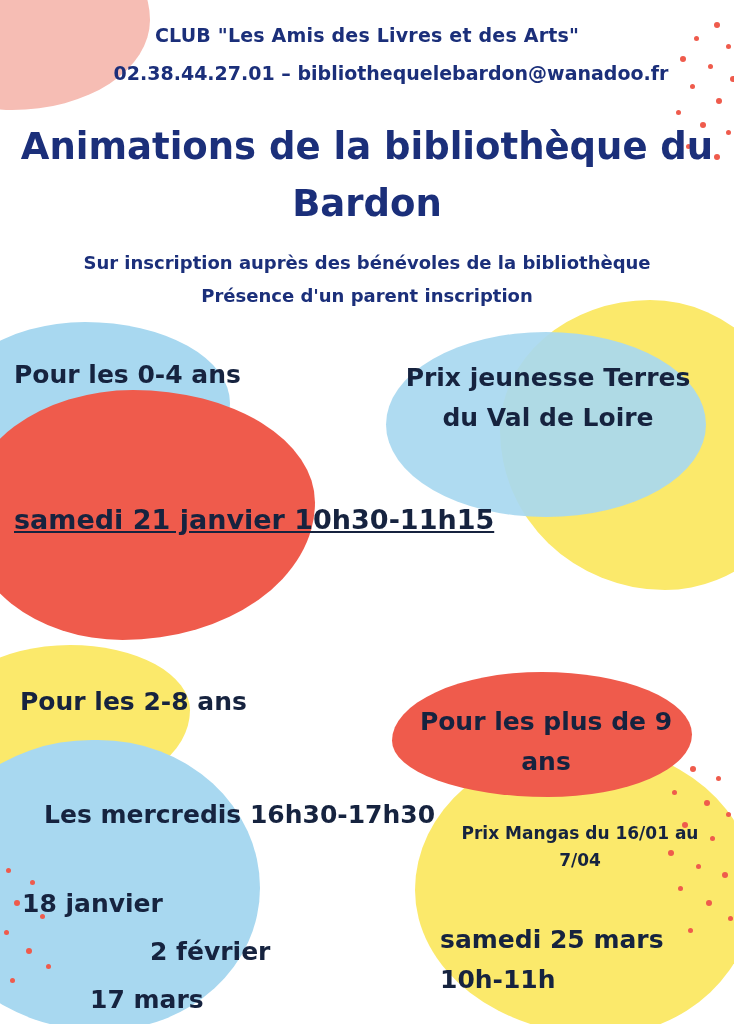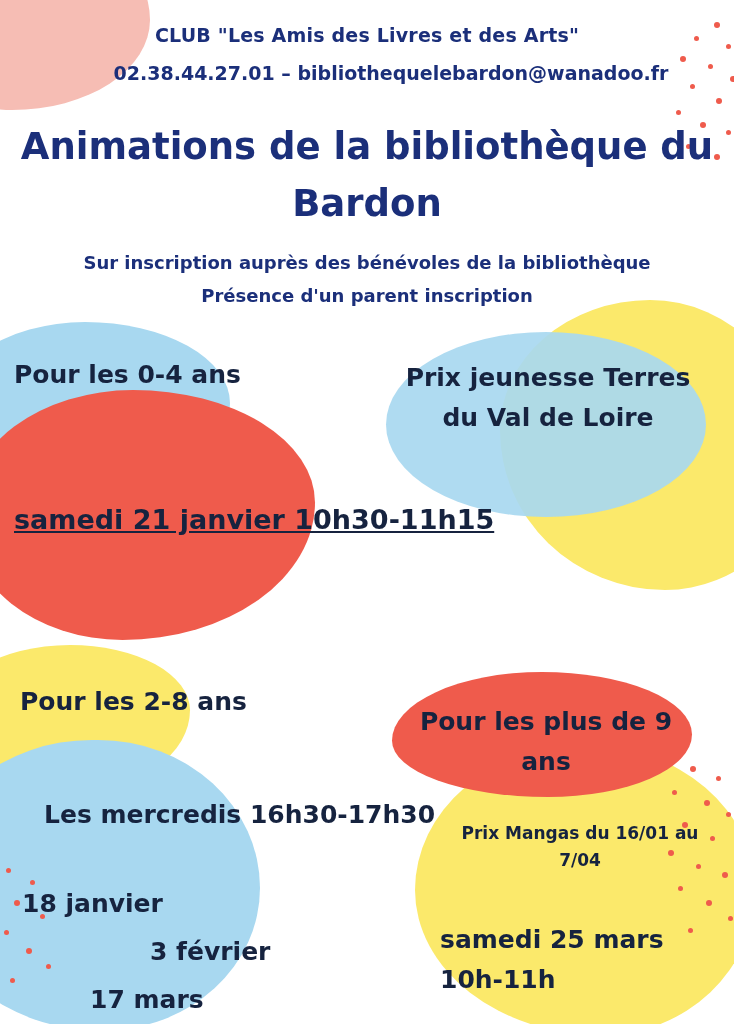--- a/index.html
+++ b/index.html
@@ -327,20 +327,20 @@
   <div class="txt sub2">Présence d'un parent inscription</div>
 
   <div class="txt dark b-0-4-age">Pour les 0-4 ans</div>
   <div class="txt dark b-0-4-date">samedi 21 janvier 10h30-11h15</div>
 
   <div class="txt dark prix-jeunesse">Prix jeunesse Terres du Val de Loire</div>
 
   <div class="txt dark b-2-8-age">Pour les 2-8 ans</div>
   <div class="txt dark mercredis">Les mercredis 16h30-17h30</div>
   <div class="txt dark date-18jan">18 janvier</div>
-  <div class="txt dark date-8fev">3 février</div>
+  <div class="txt dark date-8fev">2 février</div>
   <div class="txt dark date-15mars">17 mars</div>
 
   <div class="txt dark plus9">Pour les plus de 9 ans</div>
   <div class="txt dark manga">Prix Mangas du 16/01 au 7/04</div>
   <div class="txt dark manga-date">samedi 25 mars 10h-11h</div>
 
 </div>
 
 </body></html>

